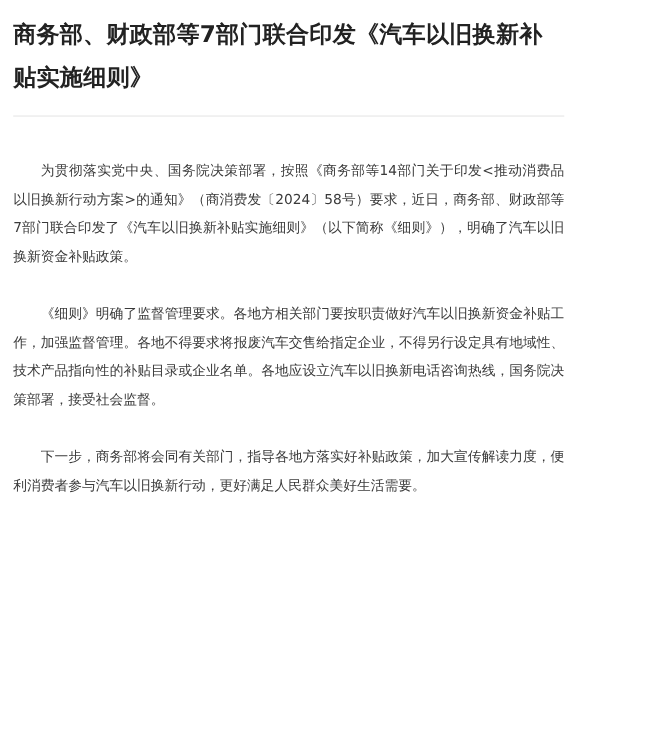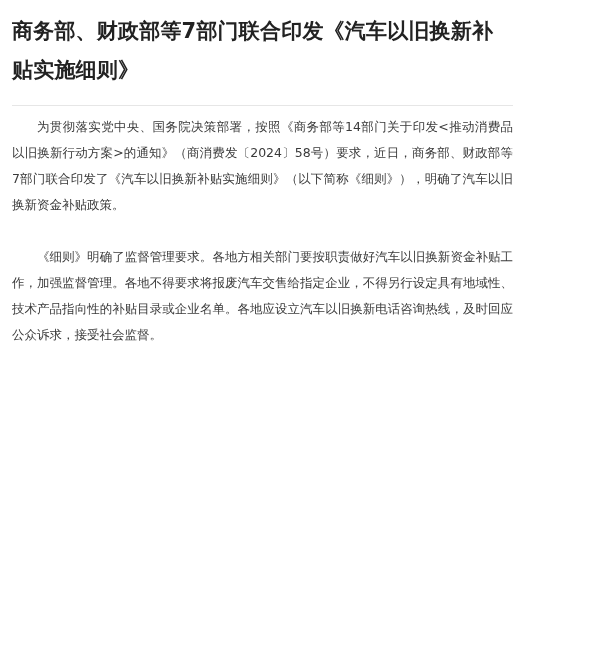--- a/index.html
+++ b/index.html
@@ -8,32 +8,33 @@
     font-family: "DejaVu Sans", "Liberation Sans", sans-serif;
     color: #333333;
   }
   .article { padding: 0 11px 0 12px; box-sizing: border-box; width: 524px; }
   .title {
     margin: 0; padding-top: 12px;
     font-size: 21px; line-height: 39px; font-weight: bold;
     color: #222222; letter-spacing: 0.2px;
   }
   .divider { height: 1px; background: #e6e6e6; margin: 15px 0 0 0; border: 0; }
-  .body { margin-top: 8px; }
+  .body { margin-top: 36px; }
   .para {
     margin: 0 0 26px 0;
     font-size: 12.5px; line-height: 26px;
     text-indent: 2em; color: #3a3a3a;
     text-align: justify; word-break: break-all;
   }
 </style>
 </head>
 <body>
 
 <div class="article">
   <h1 class="title">商务部、财政部等7部门联合印发《汽车以旧换新补贴实施细则》</h1>
   <div class="divider"></div>
   <div class="body">
     <p class="para">为贯彻落实党中央、国务院决策部署，按照《商务部等14部门关于印发&lt;推动消费品以旧换新行动方案&gt;的通知》（商消费发〔2024〕58号）要求，近日，商务部、财政部等7部门联合印发了《汽车以旧换新补贴实施细则》（以下简称《细则》），明确了汽车以旧换新资金补贴政策。</p>
-    <p class="para">《细则》明确了监督管理要求。各地方相关部门要按职责做好汽车以旧换新资金补贴工作，加强监督管理。各地不得要求将报废汽车交售给指定企业，不得另行设定具有地域性、技术产品指向性的补贴目录或企业名单。各地应设立汽车以旧换新电话咨询热线，及时回应公众诉求，接受社会监督。</p>
+    <p class="para">《细则》明确了监督管理要求。各地方相关部门要按职责做好汽车以旧换新资金补贴工作，加强监督管理。各地不得要求将报废汽车交售给指定企业，不得另行设定具有地域性、技术产品指向性的补贴目录或企业名单。各地应设立汽车以旧换新电话咨询热线，国务院决策部署，接受社会监督。</p>
+    <p class="para">下一步，商务部将会同有关部门，指导各地方落实好补贴政策，加大宣传解读力度，便利消费者参与汽车以旧换新行动，更好满足人民群众美好生活需要。</p>
 
   </div>
 </div>
 
 </body></html>

